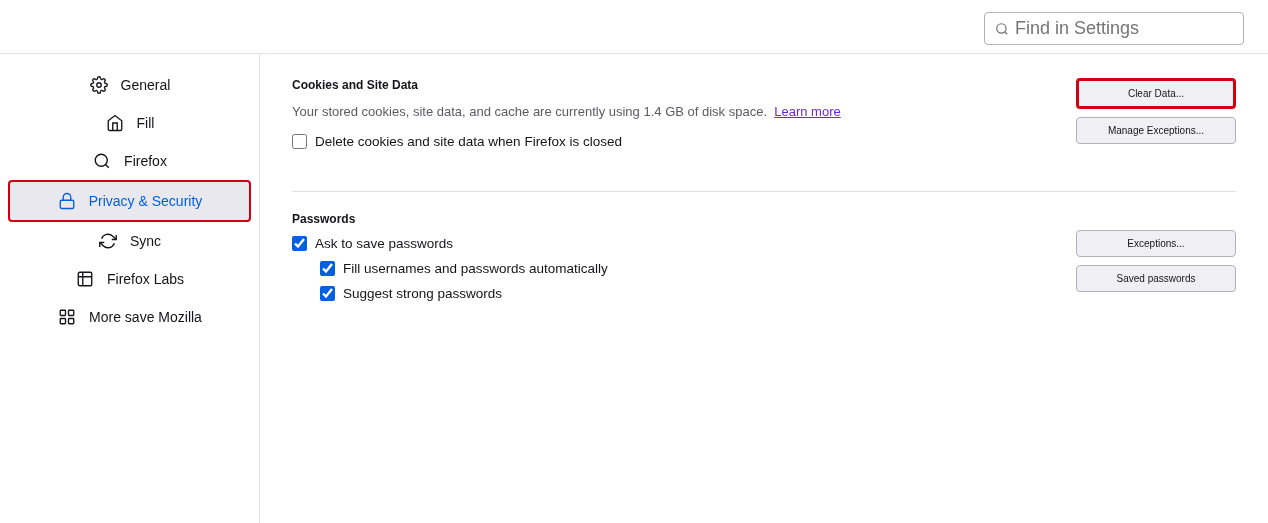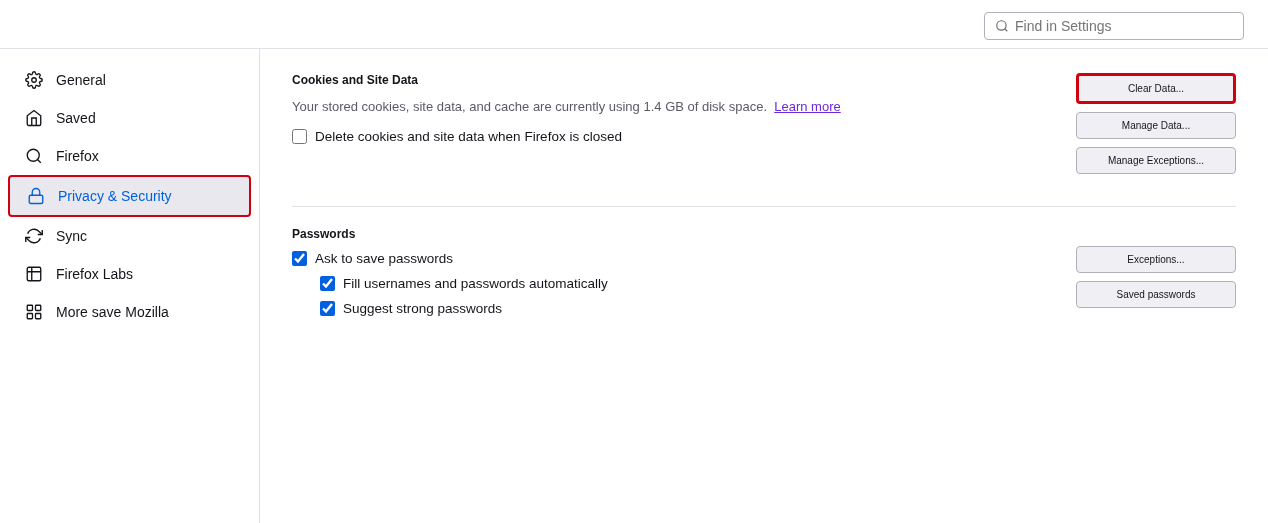--- a/index.html
+++ b/index.html
@@ -28,21 +28,21 @@
       border-radius: 4px;
       padding: 5px 10px;
       width: 260px;
       background: #fff;
       gap: 6px;
     }
 
     .search-box input {
       border: none;
       outline: none;
-      font-size: 14px;
+      font-size: 18px;
       color: #6a6a6e;
       width: 100%;
       background: transparent;
     }
 
     .search-icon-svg {
       color: #6a6a6e;
       flex-shrink: 0;
     }
 
@@ -63,20 +63,21 @@
     .sidebar-item {
       display: flex;
       align-items: center;
       padding: 9px 16px;
       cursor: pointer;
       gap: 12px;
       border-radius: 4px;
       margin: 0 8px;
       font-size: 14px;
       color: #15141a;
+      justify-content: center;
     }
 
     .sidebar-item.active {
       background: #e8e8ee;
       color: #0060df;
       border: 2px solid #d0000f;
     }
 
     .sidebar-item.active .sidebar-label {
       color: #0060df;
@@ -226,21 +227,21 @@
       <span class="sidebar-label">General</span>
     </div>
 
     <div class="sidebar-item">
       <span class="icon">
         <svg width="18" height="18" viewBox="0 0 24 24" fill="none" stroke="currentColor" stroke-width="1.8">
           <path d="M3 9l9-7 9 7v11a2 2 0 0 1-2 2H5a2 2 0 0 1-2-2z"></path>
           <polyline points="9 22 9 12 15 12 15 22"></polyline>
         </svg>
       </span>
-      <span class="sidebar-label">Saved</span>
+      <span class="sidebar-label">Fill</span>
     </div>
 
     <div class="sidebar-item">
       <span class="icon">
         <svg width="18" height="18" viewBox="0 0 24 24" fill="none" stroke="currentColor" stroke-width="1.8">
           <circle cx="11" cy="11" r="8"></circle>
             <line x1="21" y1="21" x2="16.65" y2="16.65"></line>
         </svg>
       </span>
       <span class="sidebar-label">Firefox</span>
@@ -300,21 +301,20 @@
             <span>Your stored cookies, site data, and cache are currently using 1.4 GB of disk space.</span>
             &nbsp;<a href="#">Learn more</a>
           </p>
           <div class="checkbox-row">
             <input type="checkbox" id="delete-cookies" style="">
             <label for="delete-cookies" class="checkbox-label">Delete cookies and site data when Firefox is closed</label>
           </div>
         </div>
         <div class="section-buttons">
           <button class="btn highlight">Clear Data...</button>
-          <button class="btn">Manage Data...</button>
           <button class="btn">Manage Exceptions...</button>
         </div>
       </div>
     </div>
 
     <hr class="divider">
 
     <div class="section">
       <div class="passwords-section-row">
         <div class="section-left">

